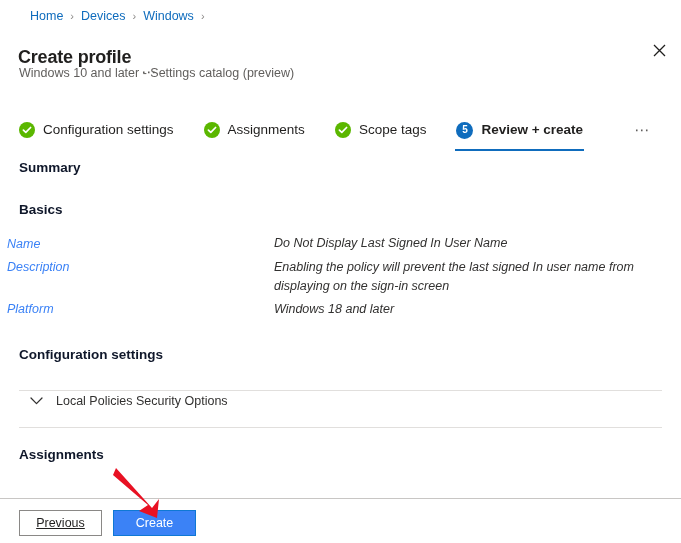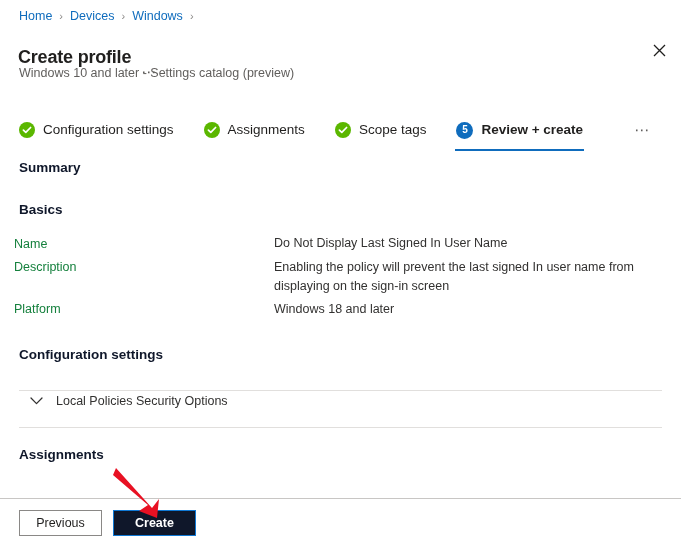--- a/index.html
+++ b/index.html
@@ -8,21 +8,21 @@
     width: 681px; height: 543px;
     background: #ffffff;
     font-family: "Liberation Sans", sans-serif;
     color: #323130;
     overflow: hidden;
   }
   .page { position: relative; width: 681px; height: 543px; background:#fff; }
 
   
   .breadcrumb {
-    position: absolute; left: 19px; top: 8px;
+    position: absolute; left: 30px; top: 8px;
     display: flex; align-items: center; gap: 0;
     font-size: 12.5px; line-height: 16px; justify-content: space-between;
   }
   .crumb {
     color: #0f6cbd; text-decoration: none; cursor: pointer;
     white-space: nowrap;
   }
   .crumb-sep {
     color: #8a8886; margin: 0 7px; font-size: 11px;
     display: inline-block; user-select: none;
@@ -91,27 +91,28 @@
   .section-head {
     position: absolute; left: 19px;
     font-size: 13.5px; font-weight: 700; color: #0f172a; line-height: 18px;
   }
   .h-summary { top: 159px; }
   .h-basics  { top: 201px; }
   .h-config  { top: 346px; }
   .h-assign  { top: 446px; }
 
   .kv-label {
-    position: absolute; left: 14px;
-    font-size: 12.5px; color: #15803d; line-height: 18px;
+    position: absolute; left: 7px;
+    font-size: 12.5px; color: #3b82f6; line-height: 18px; font-style: italic;
   }
   .kv-value {
     position: absolute; left: 274px;
     font-size: 12.5px; color: #323130; line-height: 19px;
     width: 390px;
+    font-style: italic;
   }
   .r-name-l  { top: 235px; }
   .r-name-v  { top: 234px; }
   .r-desc-l  { top: 258px; }
   .r-desc-v  { top: 258px; }
   .r-plat-l  { top: 300px; }
   .r-plat-v  { top: 300px; }
 
   
   .rule {
@@ -137,25 +138,25 @@
     position: absolute; left: 19px; top: 510px;
     display: flex; align-items: center; gap: 11px;
   }
   .btn {
     height: 26px; min-width: 83px; padding: 0 12px;
     font-family: "Liberation Sans", sans-serif;
     font-size: 12.5px; line-height: 1; cursor: pointer;
     display: inline-flex; align-items: center; justify-content: center;
   }
   .btn-secondary {
-    background: #ffffff; color: #201f1e; border: 1px solid #8a8886;
+    background: #ffffff; color: #201f1e; border: 1px solid #8a8886; text-decoration: underline;
   }
   .btn-primary {
-    background: #0f172a; color: #ffffff; border: 1px solid #0f78d4;
-    font-weight: 700;
+    background: #3b82f6; color: #ffffff; border: 1px solid #0f78d4;
+    font-weight: 400;
   }
 
   
   .arrow-annot {
     position: absolute; left: 112px; top: 466px;
     width: 70px; height: 56px; pointer-events: none;
   }
 </style>
 </head>
 <body>

